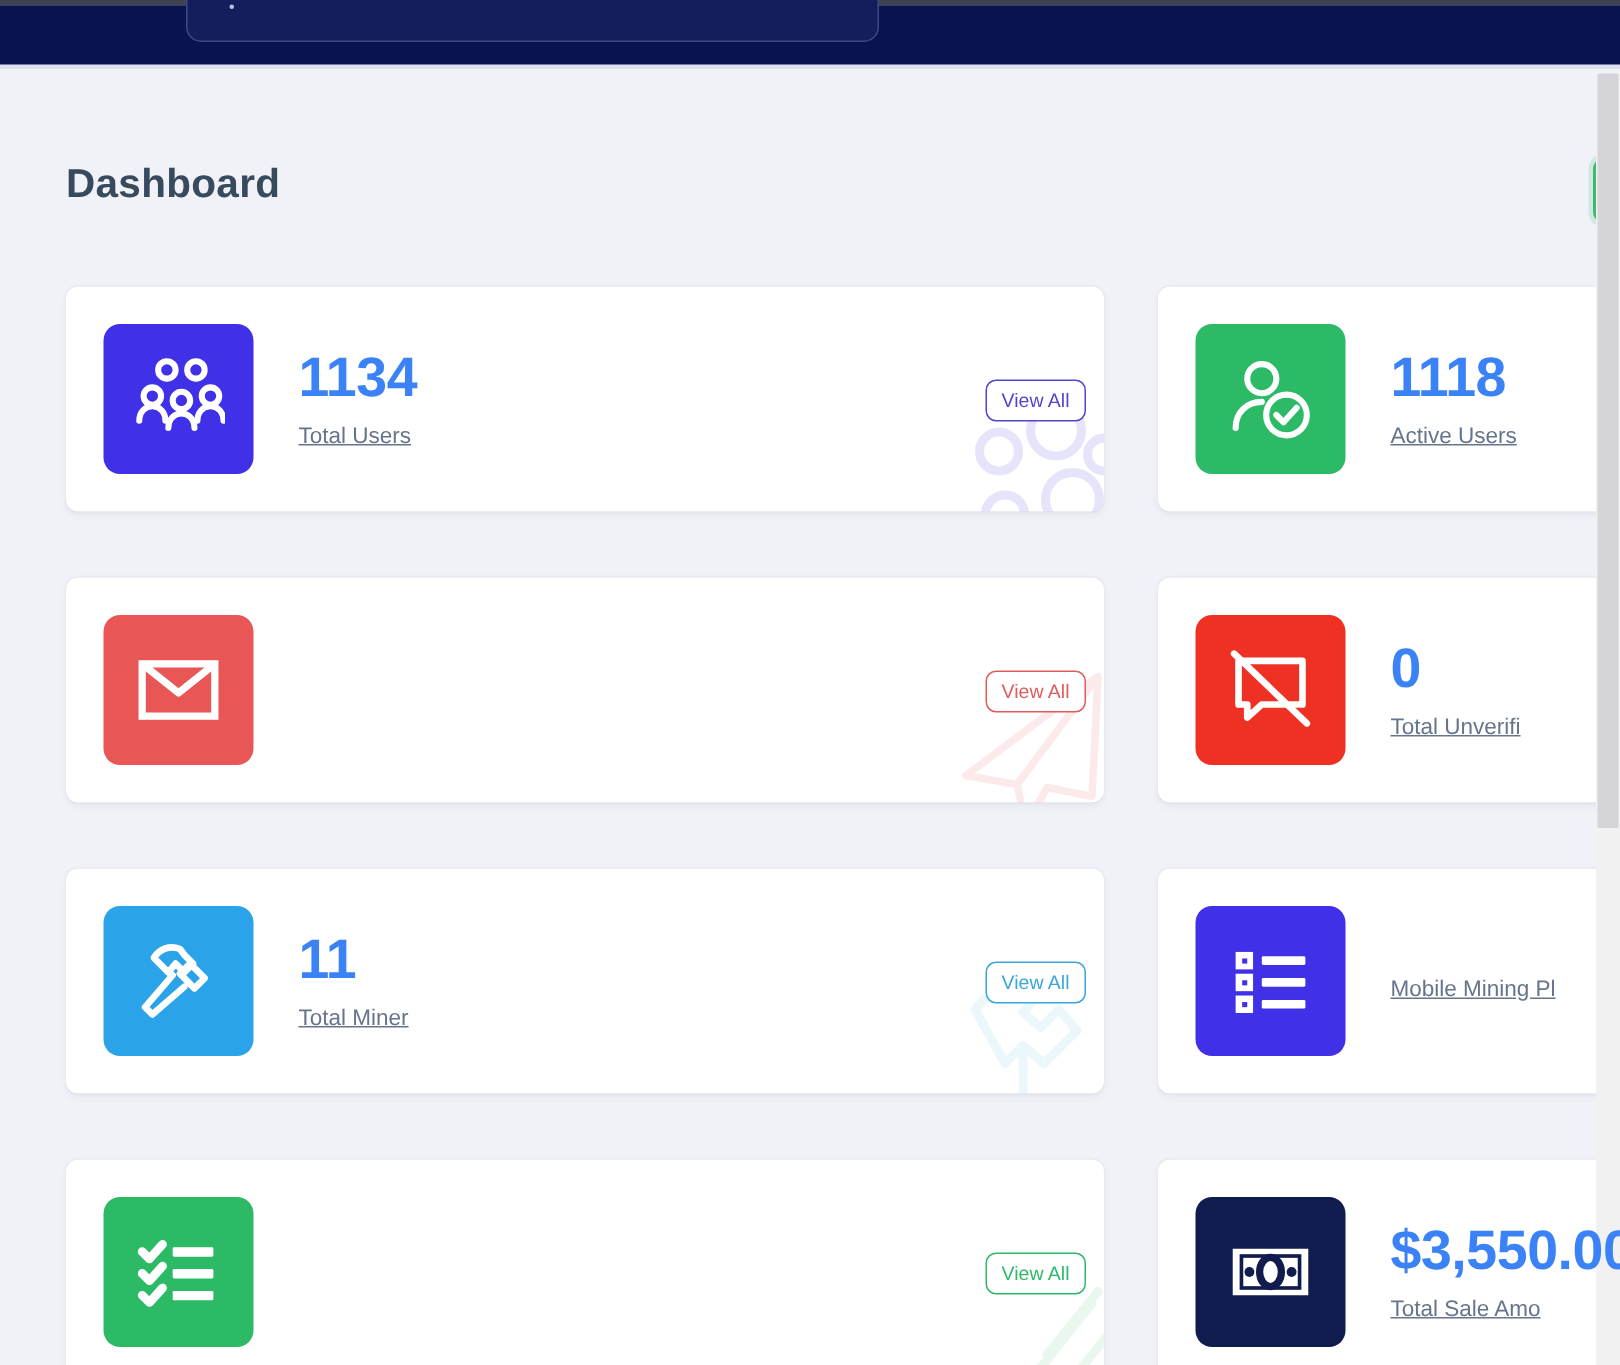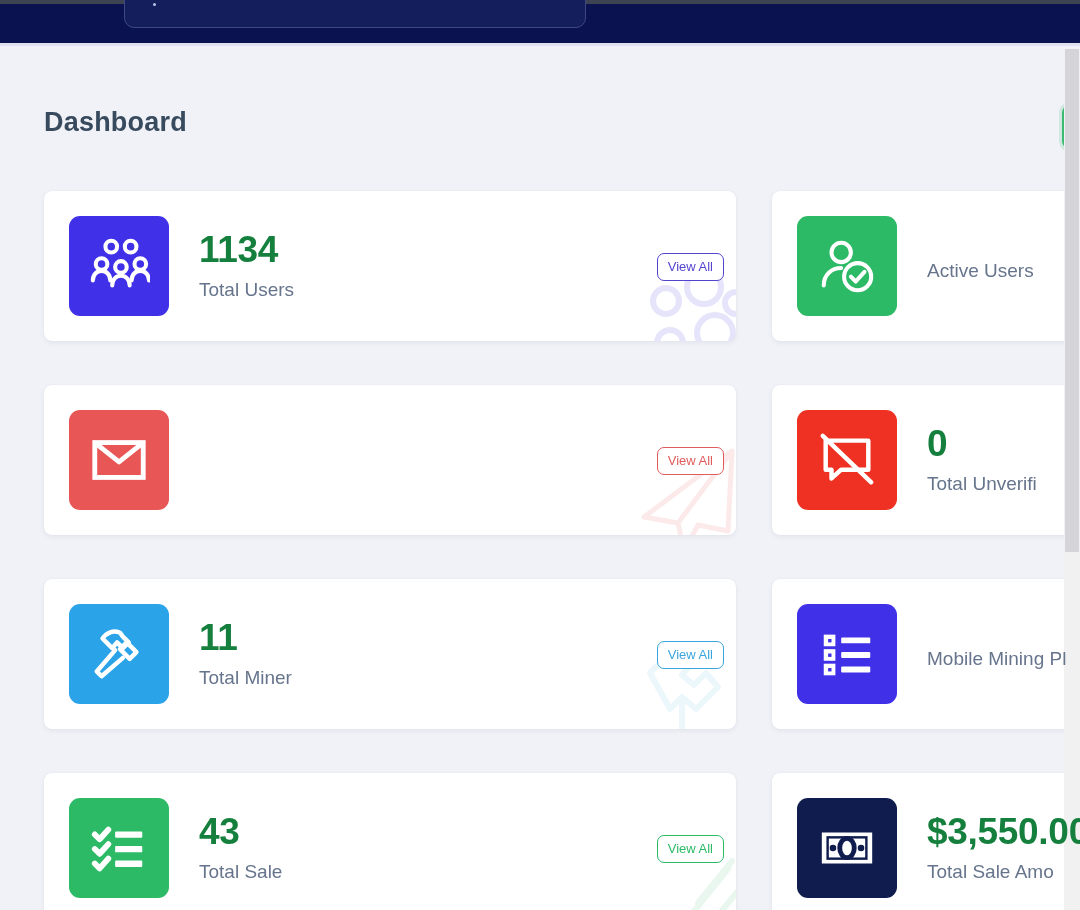--- a/index.html
+++ b/index.html
@@ -129,29 +129,30 @@
 
   .stat-text {
     margin-left: 30px;
     position: relative;
     z-index: 2;
     white-space: nowrap;
   }
   .stat-value {
     font-size: 37px;
     font-weight: 600;
-    color: #15803d;
+    color: #3b82f6;
     line-height: 1.05;
     letter-spacing: -.3px;
   }
   .stat-label {
     margin-top: 10px;
-    font-size: 19px;
+    font-size: 15px;
     color: #66748c;
     font-weight: 400;
+    text-decoration: underline;
   }
 
   .view-all {
     position: absolute;
     top: 15px;
     right: 12px;
     z-index: 3;
     font-size: 13px;
     line-height: 1;
     padding: 6px 10px 7px;
@@ -247,20 +248,21 @@
         <div class="stat-card">
           <div class="stat-icon" style="background: rgb(45, 186, 102);">
             <svg viewBox="0 0 64 64" fill="none" stroke="#fff" stroke-width="4.2">
       <circle cx="26" cy="18" r="10"></circle>
       <path d="M8 52c0-11 8-18 18-18" stroke-linecap="round"></path>
       <circle cx="43" cy="43" r="14"></circle>
       <path d="M36 43l5 5 9-10" stroke-linecap="round" stroke-linejoin="round"></path>
     </svg>
           </div>
           <div class="stat-text">
+            <div class="stat-value">1118</div>
             <div class="stat-label">Active Users</div>
           </div>
         </div>
         <div class="stat-card">
           <div class="stat-icon" style="background: rgb(232, 86, 86);">
             <svg viewBox="0 0 64 64" fill="none" stroke="#fff" stroke-width="5">
       <rect x="7" y="14" width="50" height="36"></rect>
       <path d="M7 14l25 20 25-20" stroke-linejoin="round"></path>
     </svg>
           </div>
@@ -327,24 +329,20 @@
           <div class="stat-icon" style="background: rgb(45, 186, 102);">
             <svg viewBox="0 0 64 64" fill="none">
       <path d="M7 18l5 5 9-10" stroke="#fff" stroke-width="6" stroke-linecap="round" stroke-linejoin="round"></path>
       <path d="M7 33l5 5 9-10" stroke="#fff" stroke-width="6" stroke-linecap="round" stroke-linejoin="round"></path>
       <path d="M7 48l5 5 9-10" stroke="#fff" stroke-width="6" stroke-linecap="round" stroke-linejoin="round"></path>
       <rect x="28" y="15" width="28" height="6.5" rx="1" fill="#fff"></rect>
       <rect x="28" y="30" width="28" height="6.5" rx="1" fill="#fff"></rect>
       <rect x="28" y="45" width="28" height="6.5" rx="1" fill="#fff"></rect>
     </svg>
           </div>
-          <div class="stat-text">
-            <div class="stat-value">43</div>
-            <div class="stat-label">Total Sale</div>
-          </div>
           <button class="view-all" style="color: rgb(45, 186, 102);">View All</button>
           <div class="watermark">
             <svg viewBox="0 0 120 110" fill="none" stroke="#9ddcb8" stroke-width="6" stroke-linecap="round">
       <path d="M40 88v16"></path>
               <path d="M40 104h14"></path>
       <path d="M60 96L108 36"></path>
               <path d="M80 104L118 58"></path>
               <path d="M78 70L112 28"></path>
     </svg>
           </div>

